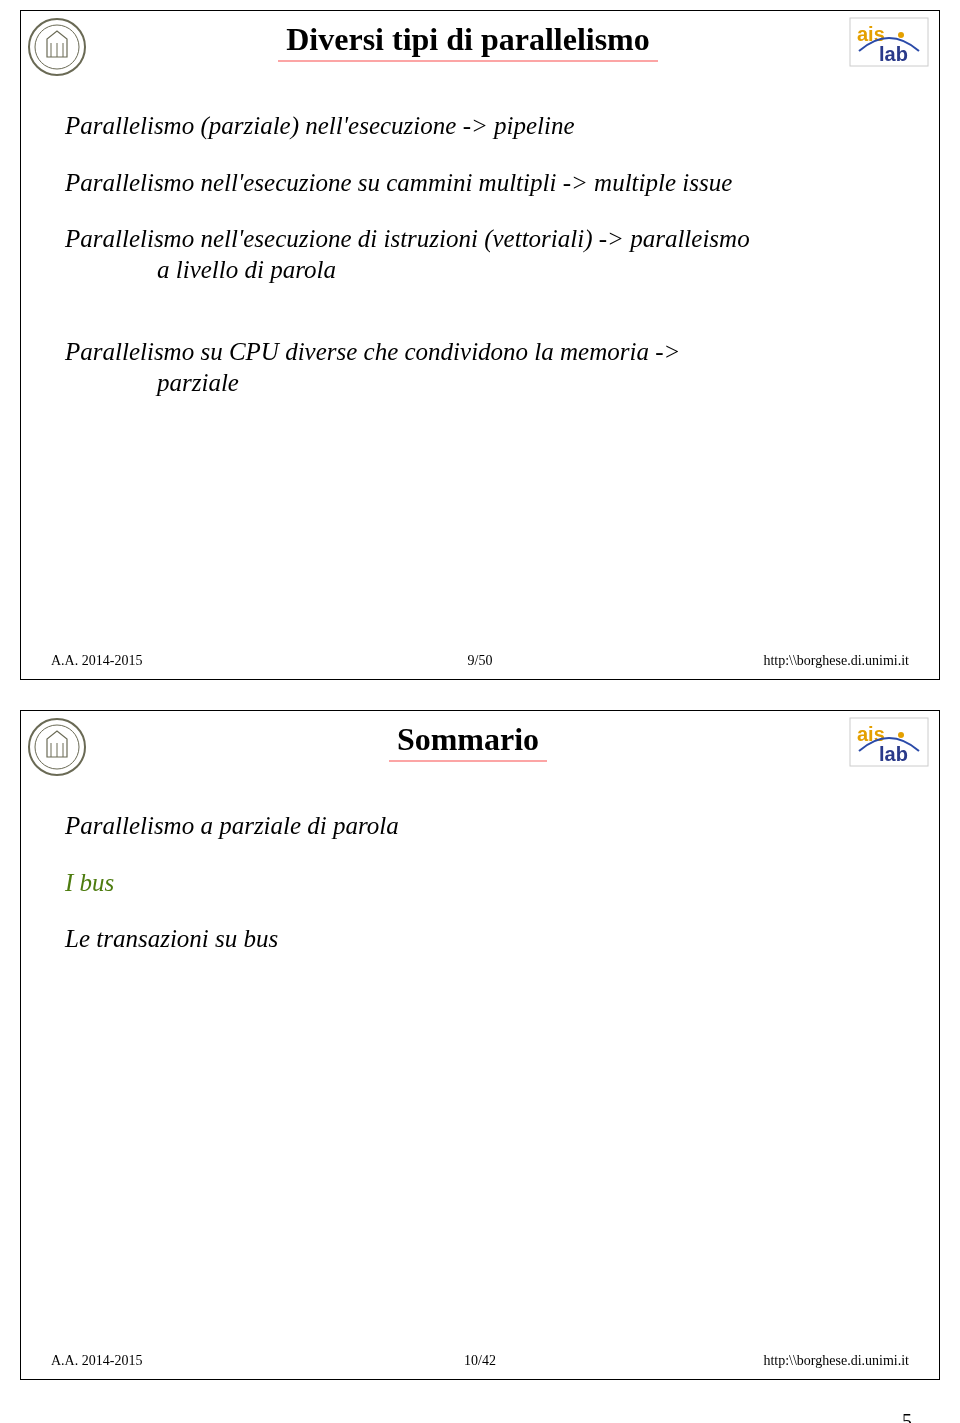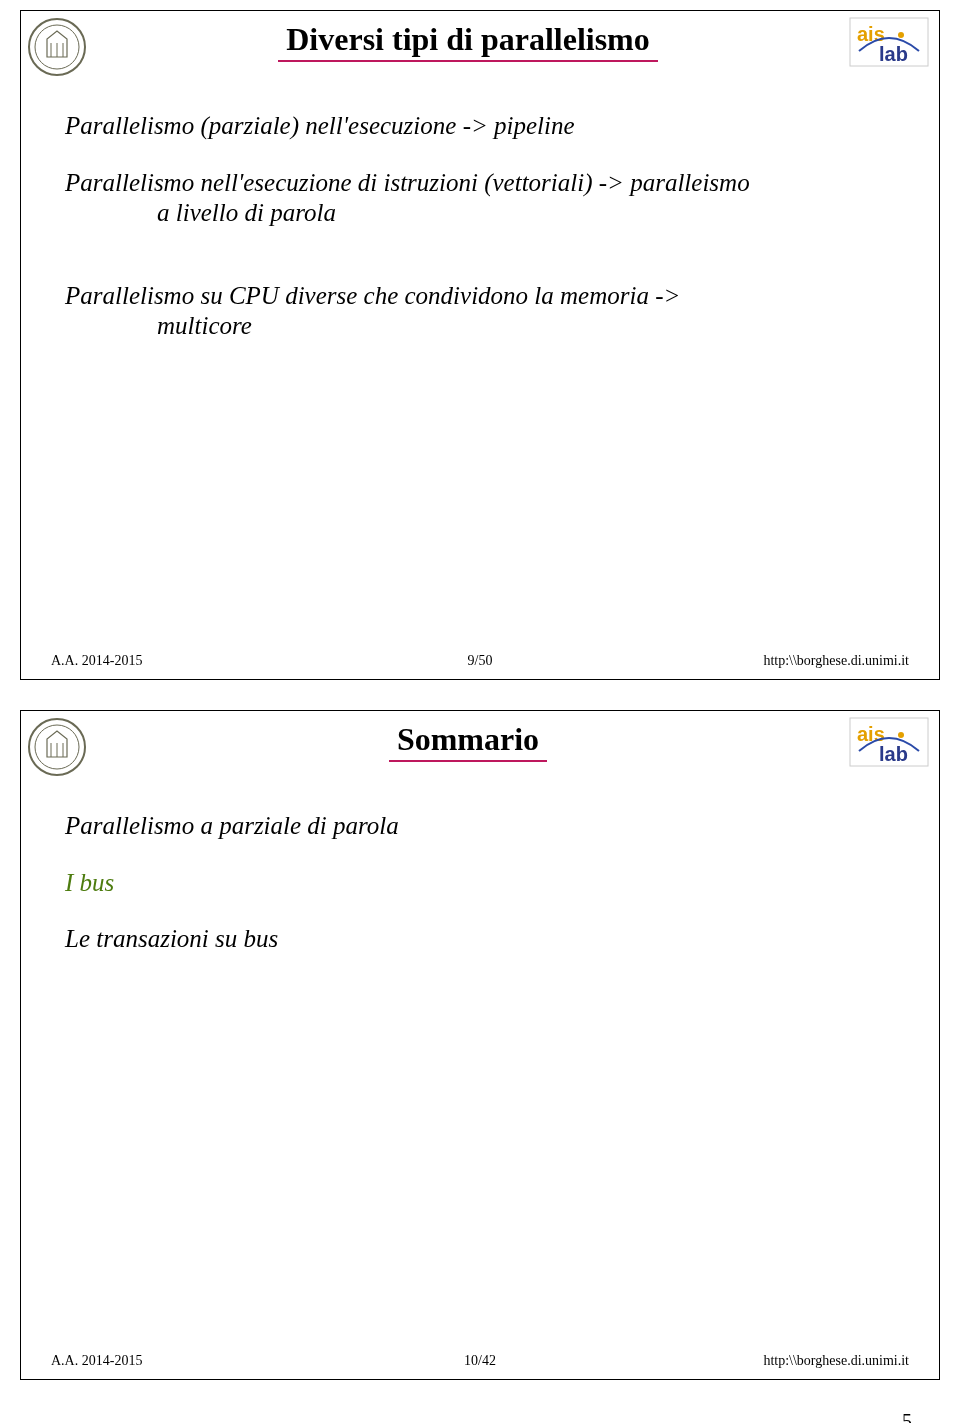--- a/index.html
+++ b/index.html
@@ -30,21 +30,21 @@
   }
   .seal svg { width: 60px; height: 60px; }
   .title-area {
     flex: 1 1 auto;
     text-align: center;
     padding-top: 4px;
   }
   .slide-title {
     font-size: 32px;
     font-weight: bold;
-    border-bottom: 2px solid #be185d;
+    border-bottom: 2px solid #fca5a5;
     display: inline-block;
     padding: 0 8px 2px 8px;
   }
   .logo {
     width: 80px;
     height: 66px;
     flex: 0 0 80px;
   }
   .logo svg { width: 80px; height: 50px; }
   .body {
@@ -101,28 +101,29 @@
         <text x="8" y="24" font-family="Arial" font-weight="bold" font-size="20" fill="#e4a000">ais</text>
         <text x="30" y="44" font-family="Arial" font-weight="bold" font-size="20" fill="#2a3a8a">lab</text>
         <path d="M10 34 Q40 8 70 34" fill="none" stroke="#2a4aa8" stroke-width="2"></path>
         <circle cx="52" cy="18" r="3" fill="#e4a000"></circle>
       </svg>
     </div>
   </div>
 
   <div class="body">
     <div class="para">Parallelismo (parziale) nell'esecuzione -&gt; pipeline</div>
+    <div class="para">Parallelismo nell'esecuzione su cammini multipli -&gt; multiple issue</div>
     <div class="para">
       <span>Parallelismo nell'esecuzione di istruzioni (vettoriali) -&gt; paralleismo</span><br>
       <span class="indent-sub" style="display:inline-block">a livello di parola</span>
     </div>
     <div style="height:26px"></div>
     <div class="para">
       <span>Parallelismo su CPU diverse che condividono la memoria -&gt;</span><br>
-      <span class="indent-sub" style="display:inline-block">multicore</span>
+      <span class="indent-sub" style="display:inline-block">parziale</span>
     </div>
   </div>
 
   <div class="footer">
     <span>A.A. 2014-2015</span>
     <span class="mid">9/50</span>
     <span>http:\\borghese.di.unimi.it</span>
   </div>
 </div>
 

